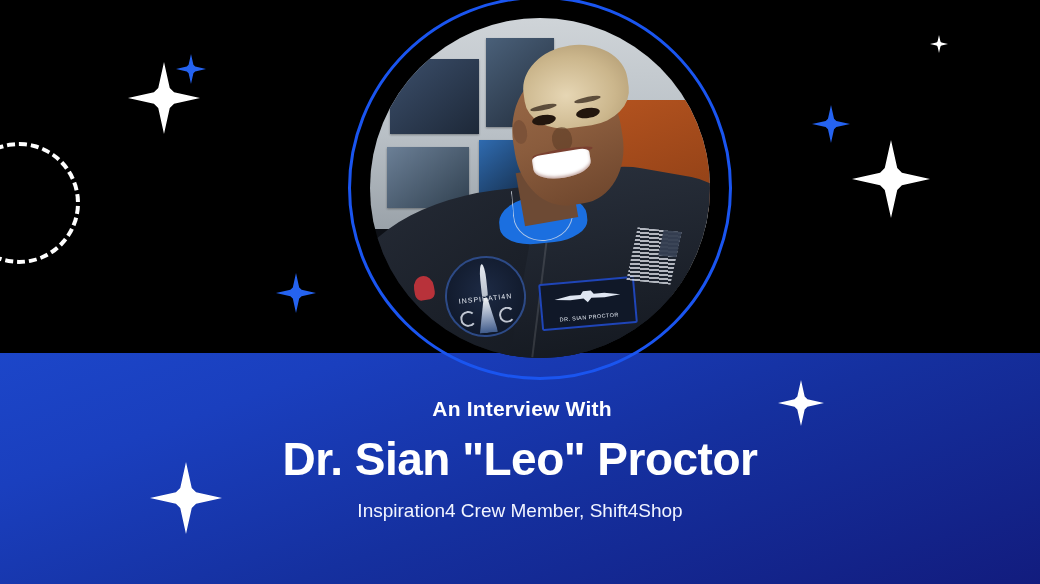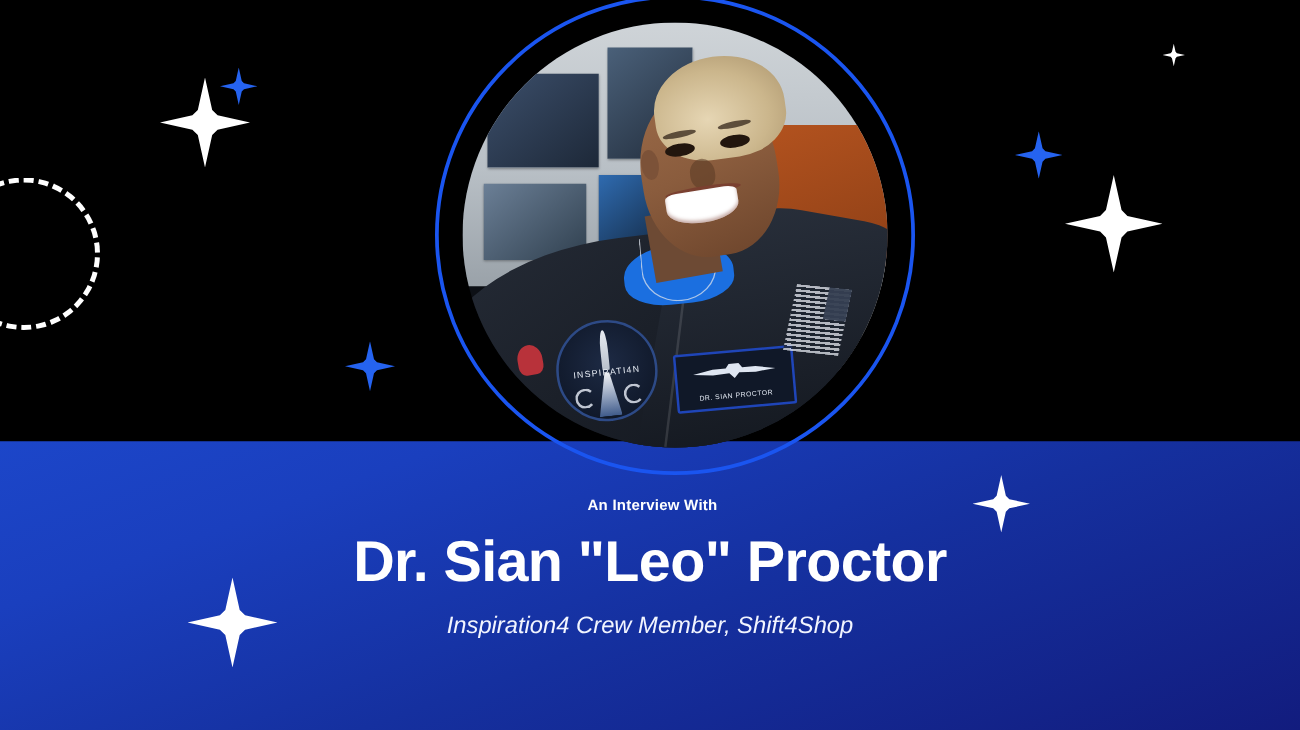--- a/index.html
+++ b/index.html
@@ -355,35 +355,34 @@
 
   
   .caption {
     position: absolute;
     left: 0; right: 0;
     top: 44px;
     text-align: center;
     color: #ffffff;
   }
   .eyebrow {
-    font-size: 12px;
+    font-size: 21px;
     font-weight: bold;
     letter-spacing: .2px;
     margin: 0 0 14px 4px;
   }
   .headline {
     font-size: 46px;
     font-weight: bold;
     letter-spacing: -0.5px;
     margin: 0 0 14px 0;
     line-height: 1.05;
   }
   .subline {
     font-size: 19px;
-    font-style: italic;
     line-height: 1.45;
     margin: 0;
     color: #f2f5ff;
   }
 </style>
 </head>
 <body>
 
 <div class="stage">
 

